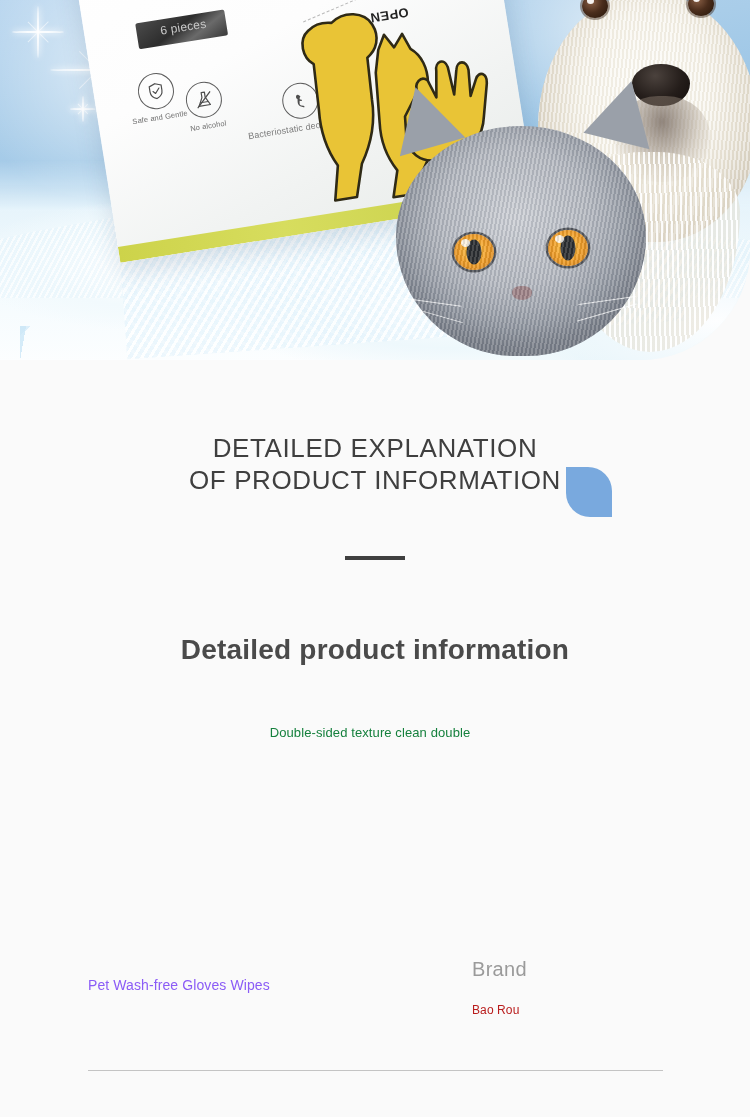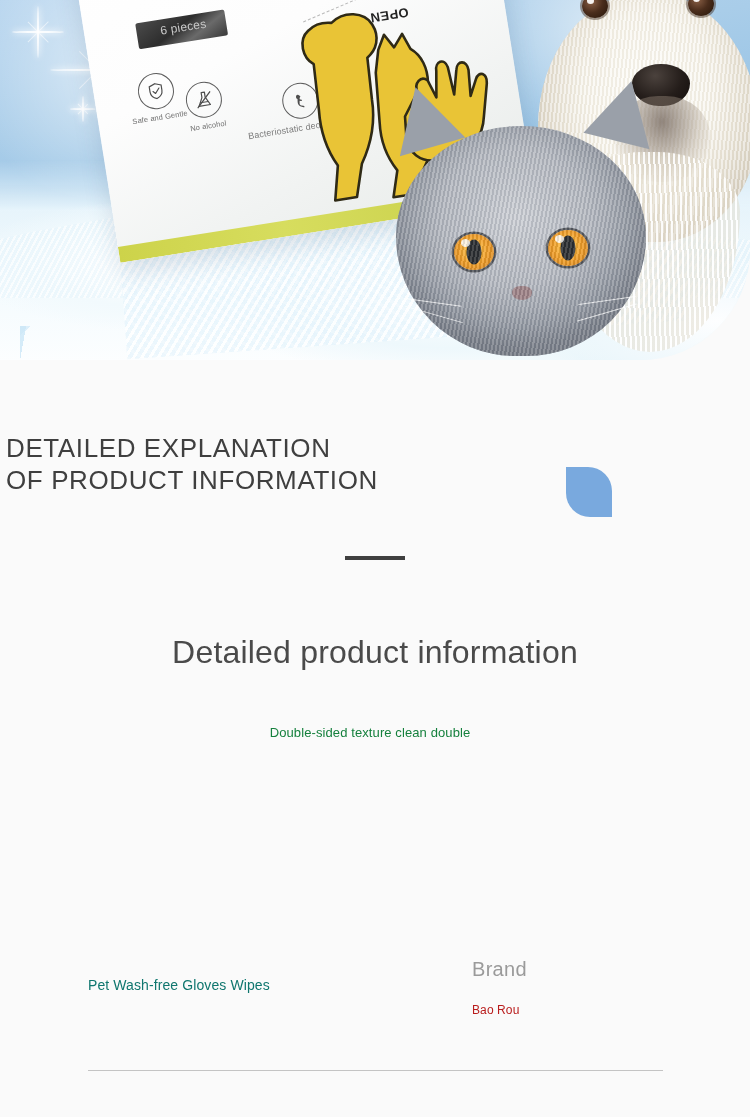--- a/index.html
+++ b/index.html
@@ -351,20 +351,21 @@
     background: rgba(255,255,255,.8);
     border-radius: 1px;
   }
 
   
   .section-head {
     position: absolute;
     left: 0;
     top: 432px;
     width: 750px;
+    text-align: center;
   }
   .headline {
     font-size: 26px;
     line-height: 32px;
     color: #3f3f3f;
     letter-spacing: .6px;
     font-weight: 300;
     position: relative;
     display: inline-block;
     padding: 0 6px;
@@ -386,23 +387,23 @@
     height: 4px;
     background: #3f3f3f;
   }
 
   .subhead {
     position: absolute;
     left: 0;
     top: 634px;
     width: 750px;
     text-align: center;
-    font-size: 32px;
+    font-size: 28px;
     color: #4a4a4a;
-    font-weight: normal;
+    font-weight: bold;
     letter-spacing: .2px;
   }
   .caption {
     position: absolute;
     left: 0;
     top: 725px;
     width: 740px;
     text-align: center;
     font-size: 13px;
     color: #15803d;
@@ -421,21 +422,21 @@
   .spec-col.c2 { left: 384px; }
   .spec-label {
     font-size: 20px;
     color: #9a9a9a;
     font-weight: normal;
     letter-spacing: .3px;
   }
   .spec-col.c1 .spec-value {
     margin-top: 19px;
     font-size: 14px;
-    color: #0f766e;
+    color: #8b5cf6;
     letter-spacing: .1px;
   }
   .spec-col.c2 .spec-value {
     margin-top: 22px;
     font-size: 12px;
     color: #b91c1c;
     letter-spacing: .1px;
   }
   .spec-divider {
     position: absolute;

